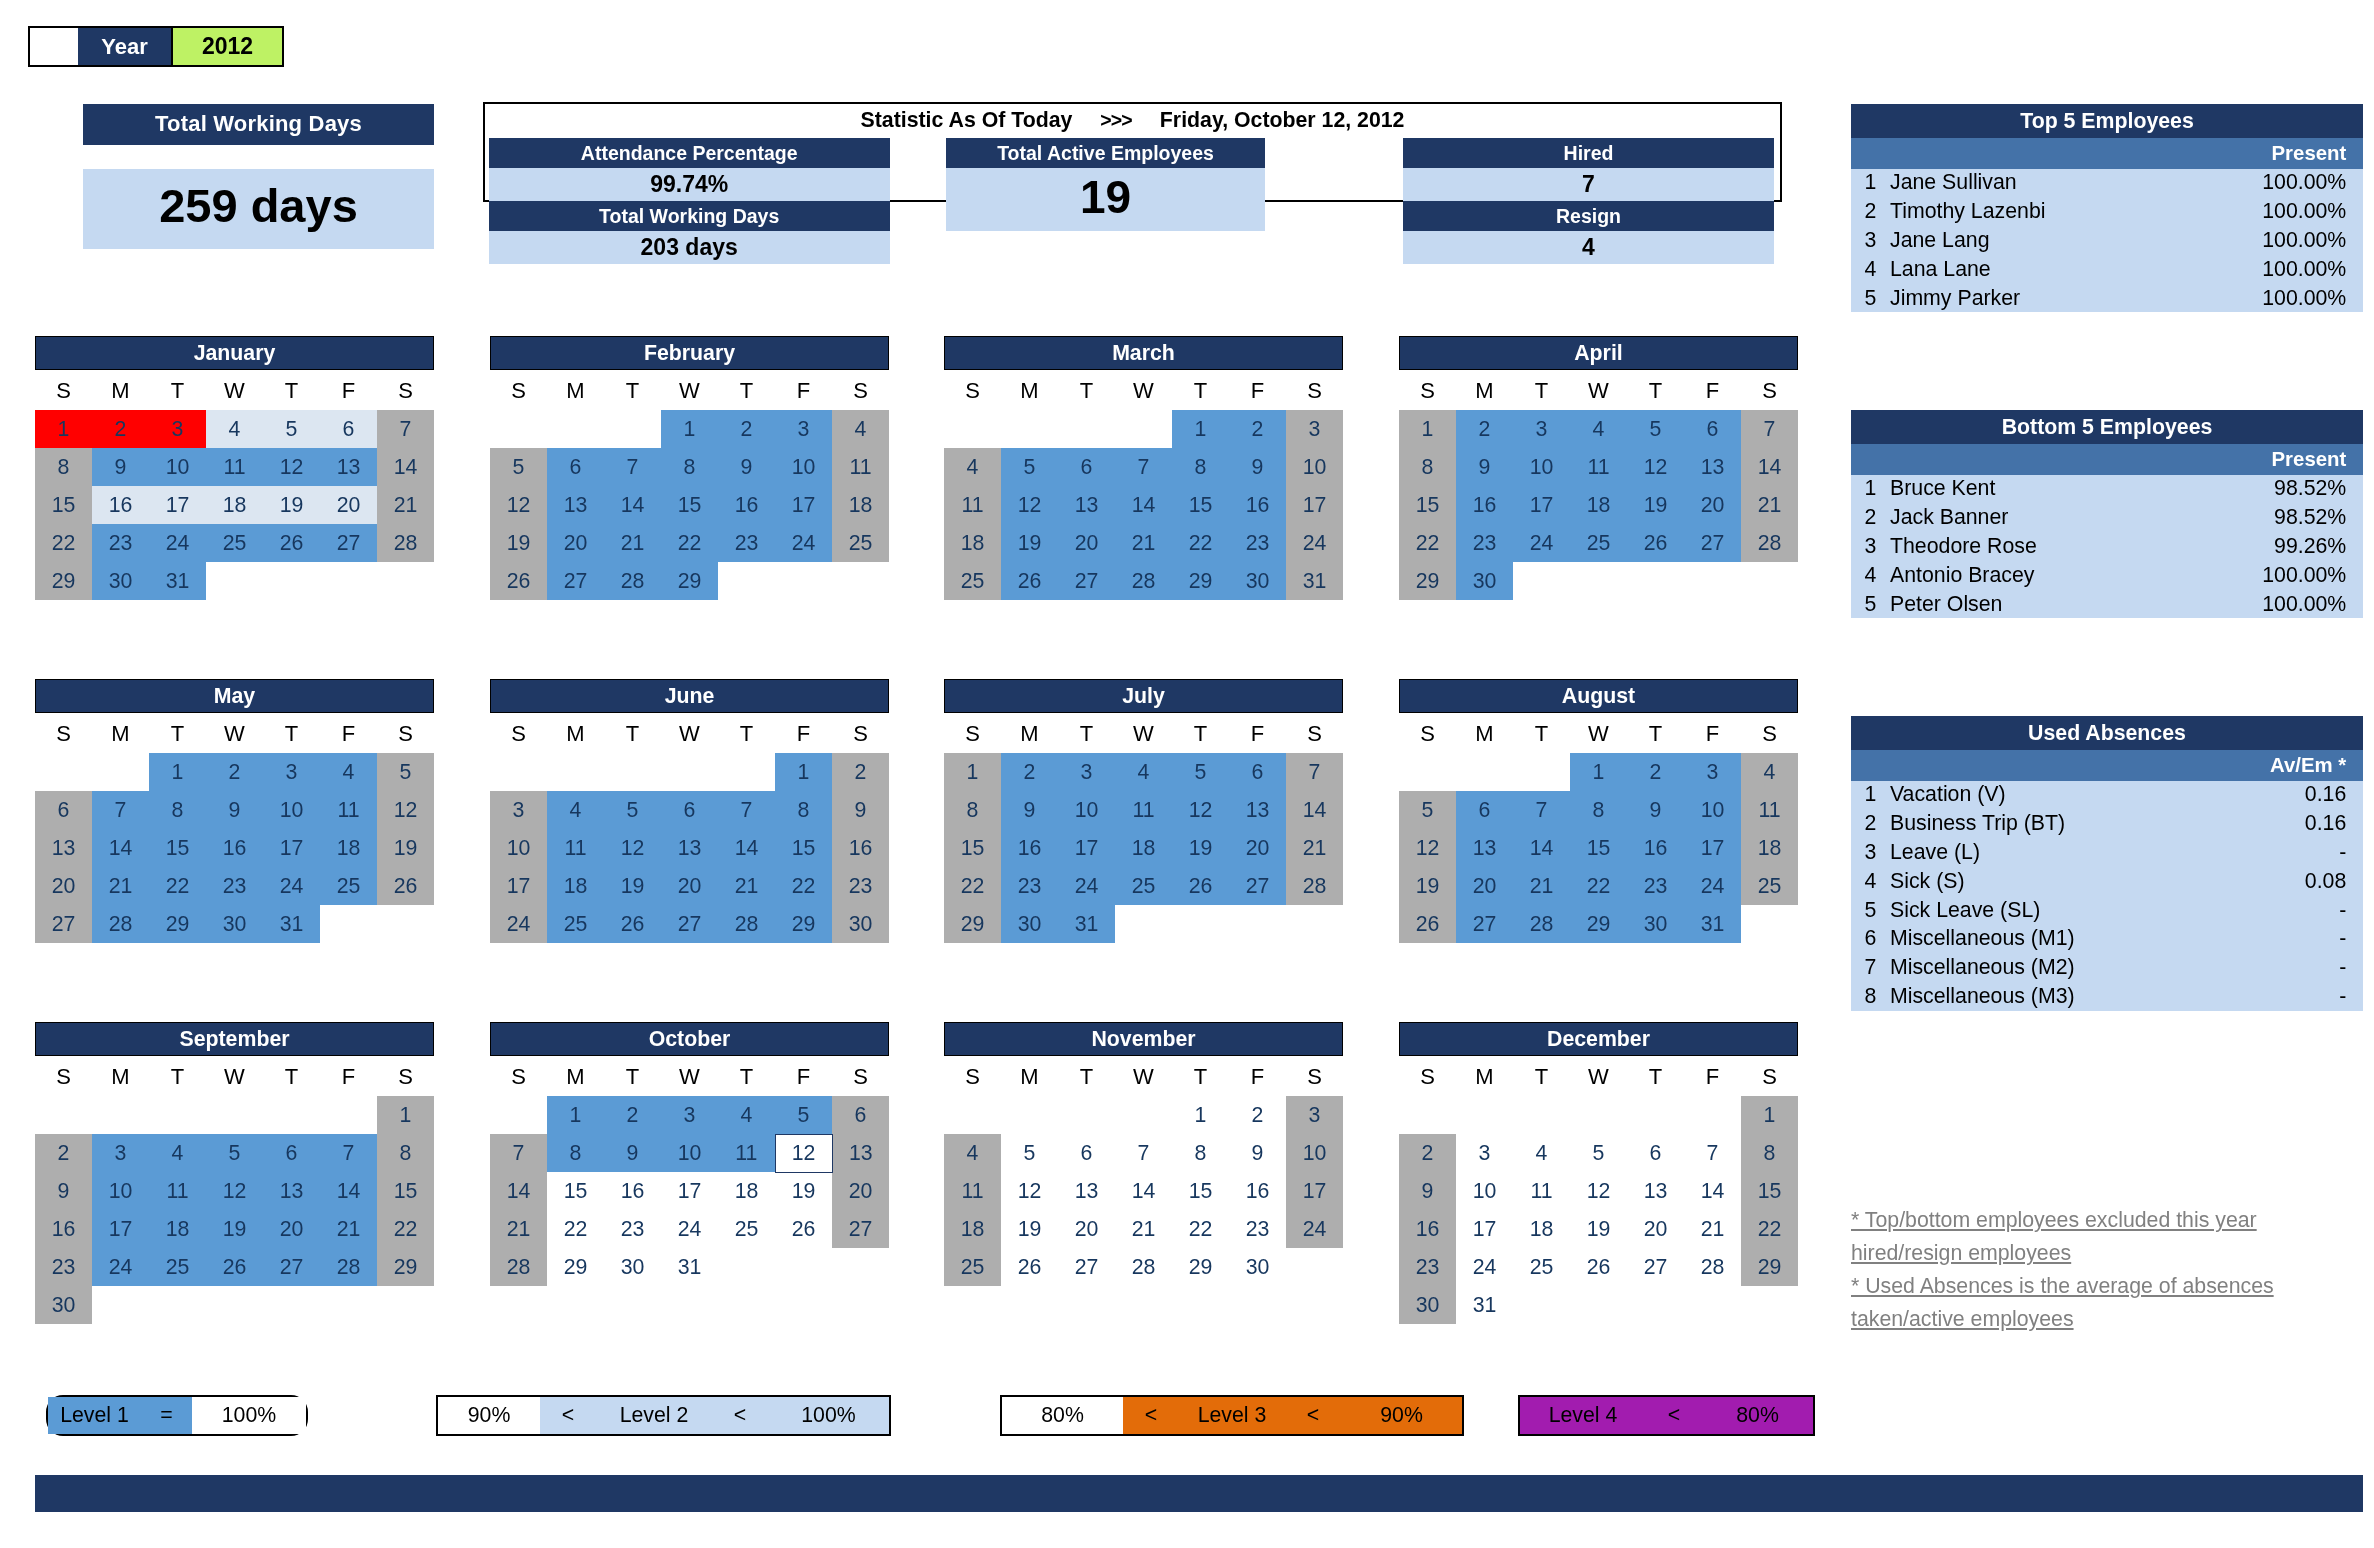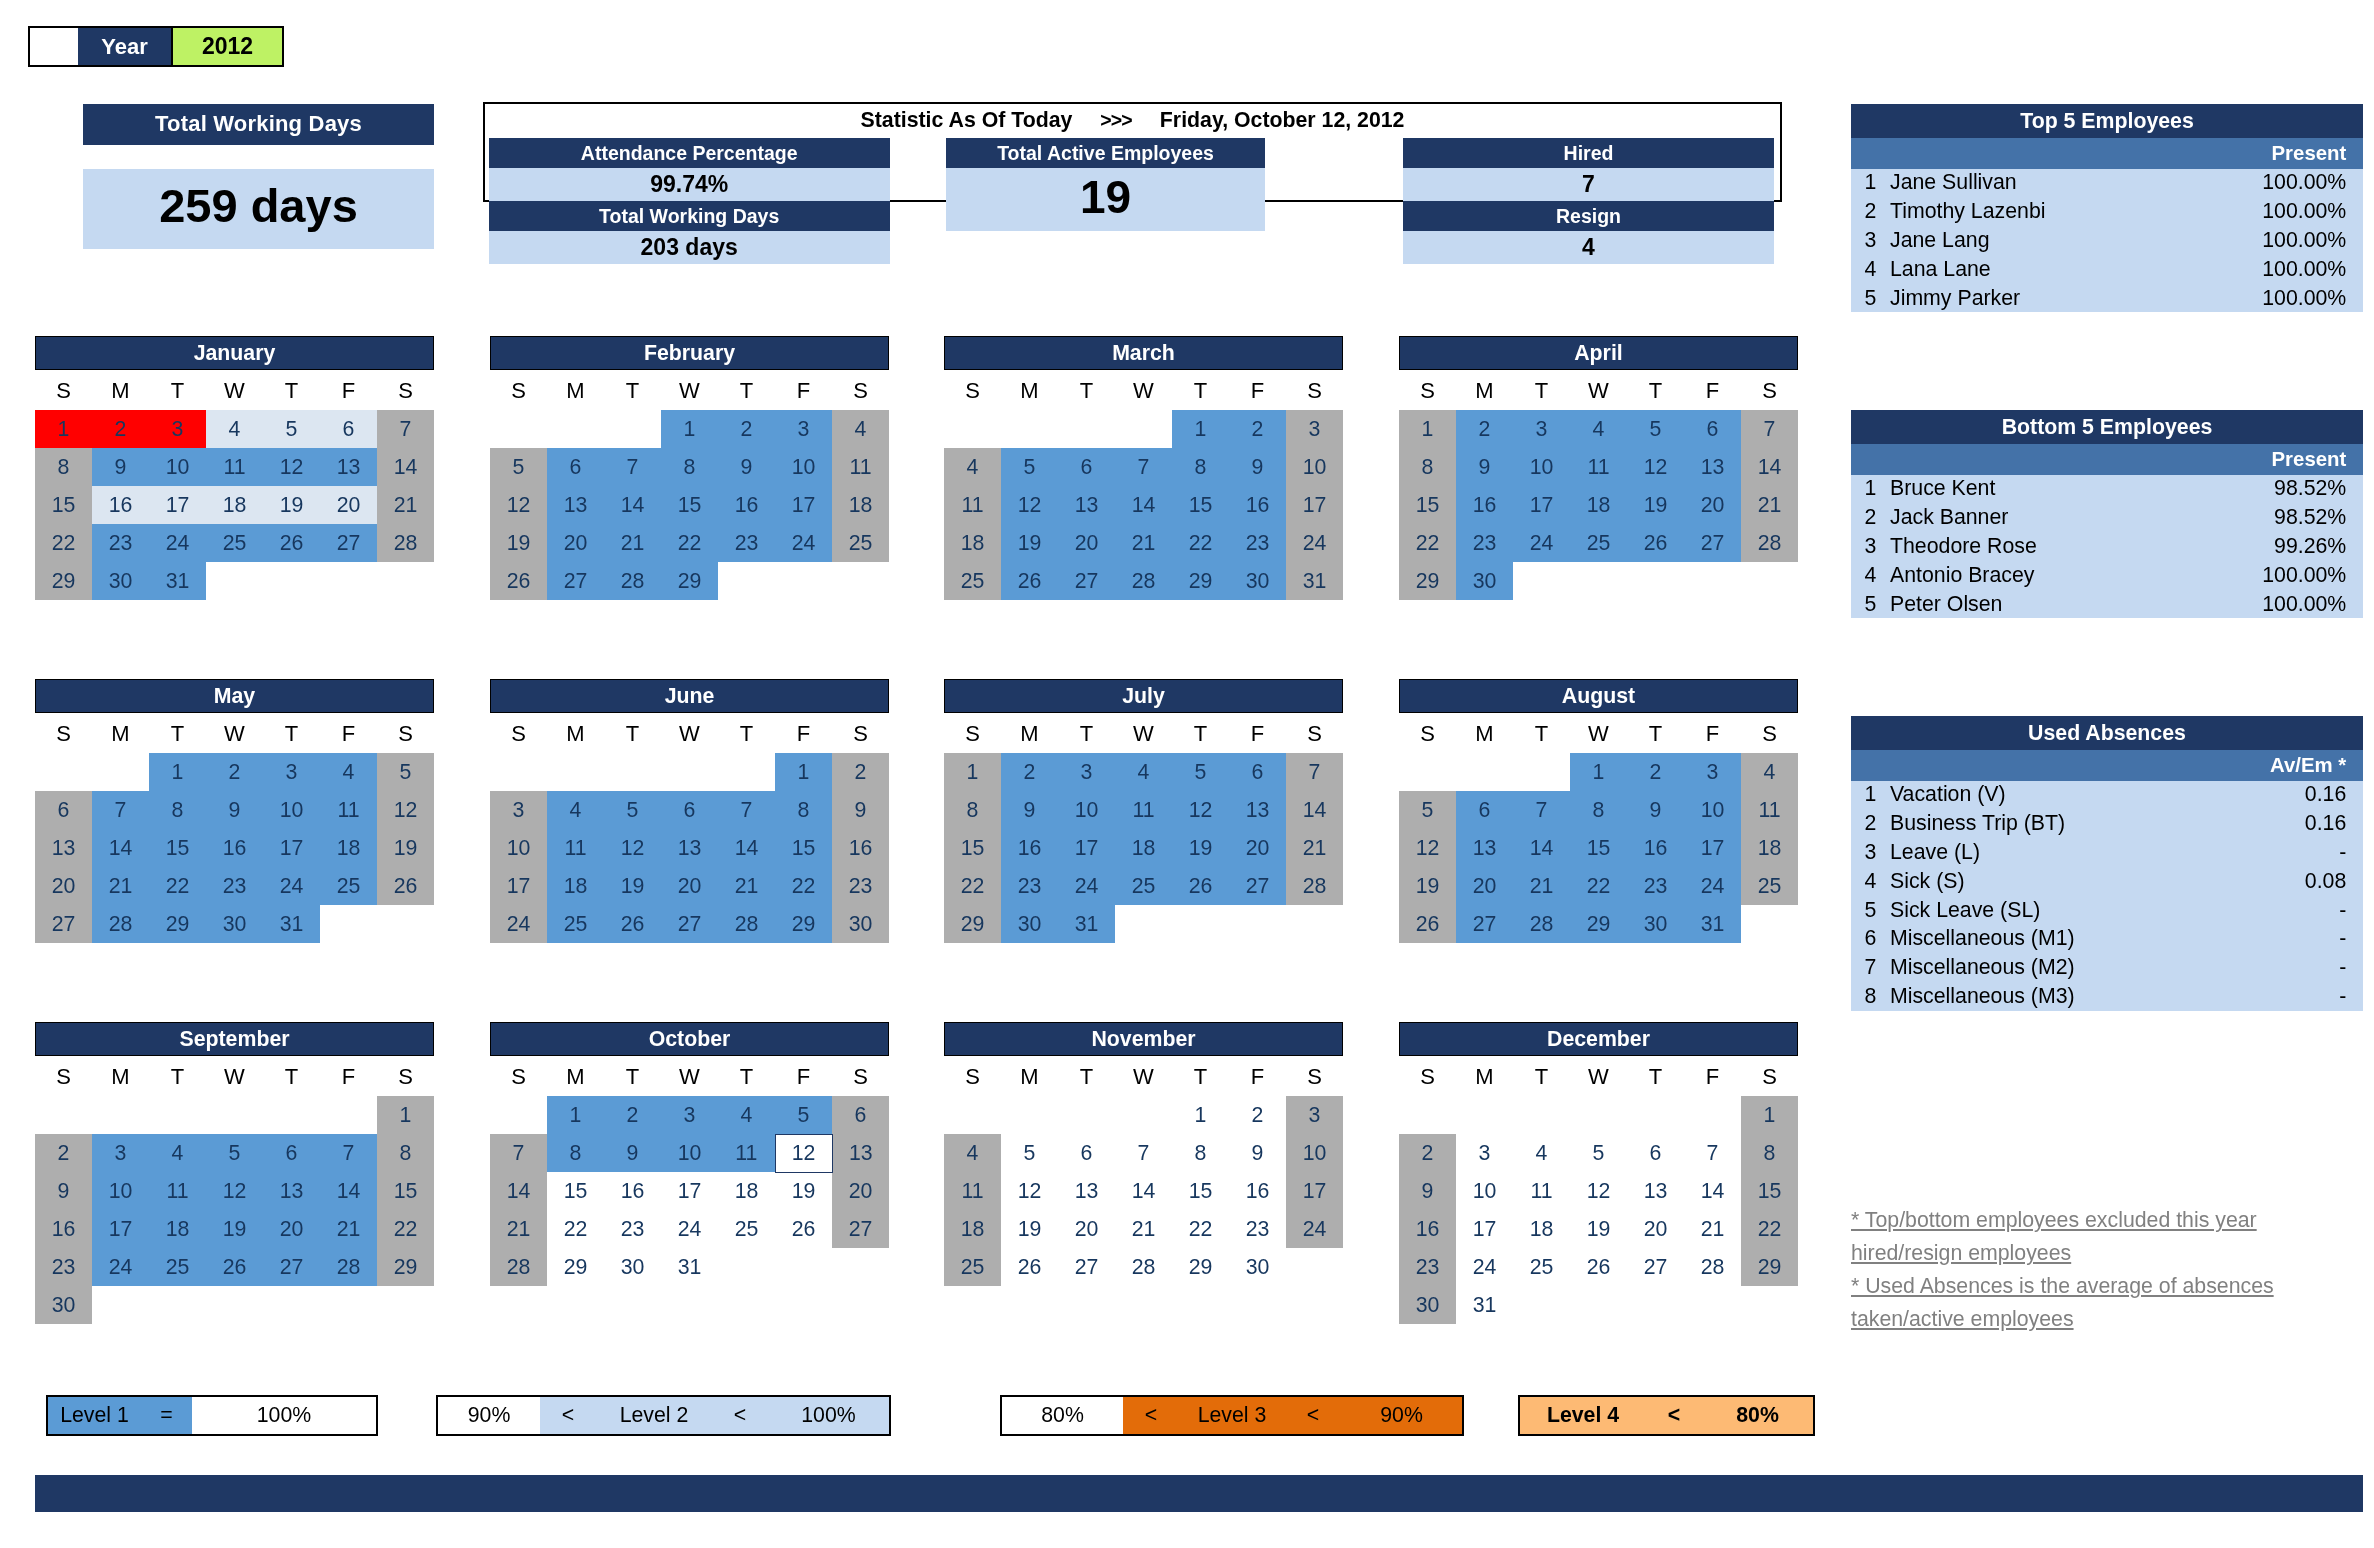--- a/index.html
+++ b/index.html
@@ -93,42 +93,42 @@
   .rpanel td.vl { text-align:right; padding-right:16.7px; width:167px; }
 
   
   #footnotes { position:absolute; left:1851px; top:1204px; width:519px;
     font-size:21.3px; color:#808080; line-height:1.55;text-decoration:underline; }
 
   
   .legend { position:absolute; height:41px; border:2.8px solid #000; display:flex; align-items:stretch; }
   .legend div { display:flex; align-items:center; justify-content:center; font-size:21.3px; color:#000; }
 
-  #legend-1 { left:46px; top:1395px; width:332px; }
+  #legend-1 { left:46px; top:1395px; width:262px;border-radius:17px; }
   #legend-1 .l1a { background:#5B9BD5; width:93px; font-weight:normal; }
   #legend-1 .l1eq { background:#5B9BD5; width:51px; }
   #legend-1 .l1b { background:#fff; flex:1; }
 
   #legend-2 { left:436px; top:1395px; width:455px; }
   #legend-2 .l2a { background:#fff; width:102px; }
   #legend-2 .l2rest { background:#C5D9F1; flex:1; display:flex; }
   #legend-2 .l2rest div { height:100%; }
   #legend-2 .lt { width:56px; }
   #legend-2 .lm { flex:1; }
   #legend-2 .lr { width:121px; }
 
   #legend-3 { left:1000px; top:1395px; width:464px; }
   #legend-3 .l3a { background:#fff; width:121px; }
   #legend-3 .l3rest { background:#E36C09; flex:1; display:flex; }
   #legend-3 .l3rest div { height:100%; }
   #legend-3 .lt { width:56px; }
   #legend-3 .lm { flex:1; }
   #legend-3 .lr { width:121px; }
 
-  #legend-4 { left:1518px; top:1395px; width:297px; background:#fdba74;font-weight:bold; }
+  #legend-4 { left:1518px; top:1395px; width:297px; background:#a21caf; }
   #legend-4 .l4a { flex:1; }
   #legend-4 .l4lt { width:56px; }
   #legend-4 .l4b { width:111px; }
 
   
   #bottom-bar { left:35px; top:1475px; width:2328px; height:37px; background:#1F3864; }
 </style>
 </head>
 <body>
 

